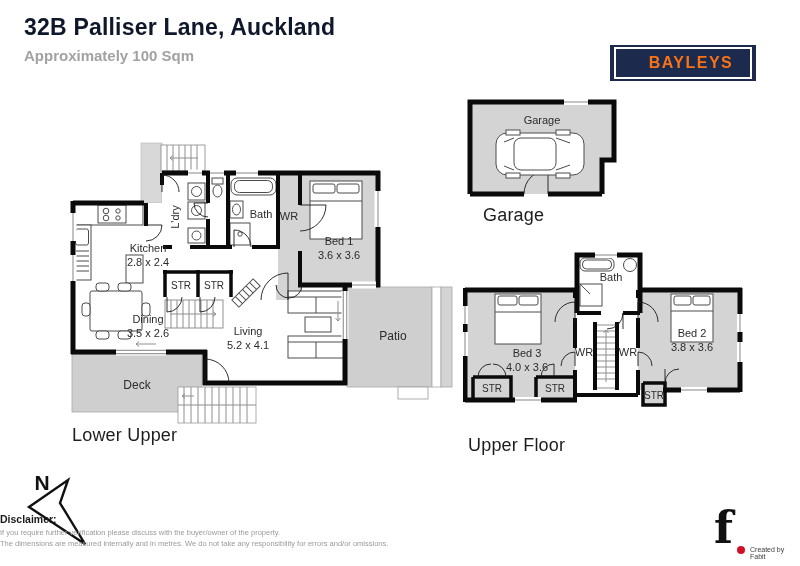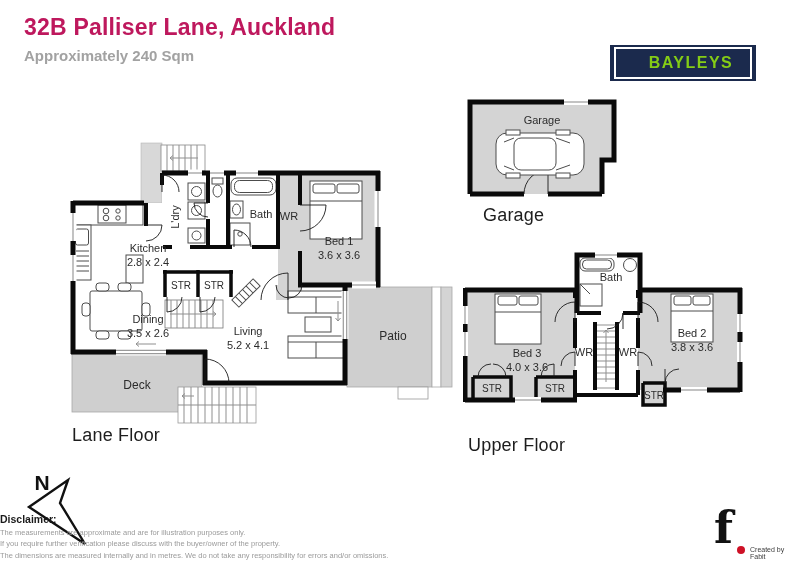--- a/index.html
+++ b/index.html
@@ -1,23 +1,23 @@
 <!DOCTYPE html>
 <html><head>
 <meta charset="utf-8">
 <style>
   html,body{margin:0;padding:0;background:#f3f3f3;}
   .canvas{position:relative;width:800px;height:566px;background:#fff;overflow:hidden;
           font-family:"Liberation Sans",sans-serif;}
-  .title{position:absolute;left:24px;top:14px;font-size:23px;font-weight:700;color:#be185d;letter-spacing:.2px;}
+  .title{position:absolute;left:24px;top:14px;font-size:23px;font-weight:700;color:#0f172a;letter-spacing:.2px;}
   .subtitle{position:absolute;left:24px;top:47px;font-size:15px;font-weight:600;color:#a2a2a2;}
   .brand{position:absolute;left:610px;top:45px;width:146px;height:36px;background:#1b2a4d;
          display:flex;align-items:center;justify-content:center;box-sizing:border-box;padding:4px;}
   .brand-inner{width:100%;height:100%;border:2px solid #fff;display:flex;align-items:center;justify-content:center;
-         color:#84cc16;font-weight:700;font-size:16px;letter-spacing:1.5px;font-family:"Liberation Sans",sans-serif;padding-left:16px;}
+         color:#f97316;font-weight:700;font-size:16px;letter-spacing:1.5px;font-family:"Liberation Sans",sans-serif;padding-left:16px;}
   .caption{position:absolute;font-size:18px;color:#1d1d1d;letter-spacing:.2px;}
   .plan{position:absolute;}
   
   .wall{stroke:#0a0a0a;stroke-width:5;fill:none;}
   .wall4{stroke:#0a0a0a;stroke-width:4;fill:none;}
   .wall35{stroke:#0a0a0a;stroke-width:3.5;fill:none;}
   .thin{stroke:#8f8f8f;stroke-width:1;fill:none;}
   .thinw{stroke:#9a9a9a;stroke-width:1.2;fill:none;}
   .furn{stroke:#4c4c4c;stroke-width:1;fill:#fff;}
   .furnN{stroke:#4c4c4c;stroke-width:1;fill:none;}
@@ -36,21 +36,21 @@
   .credit-dot{position:absolute;left:737px;top:546px;width:8px;height:8px;border-radius:50%;background:#ce1126;}
   .credit-text{position:absolute;left:750px;top:546px;font-size:7px;color:#3c3c3c;}
   .north{position:absolute;left:24px;top:462px;}
 </style>
 </head>
 <body>
 
 <div class="canvas">
 
   <div class="title">32B Palliser Lane, Auckland</div>
-  <div class="subtitle">Approximately 240 Sqm</div>
+  <div class="subtitle">Approximately 100 Sqm</div>
 
   <div class="brand">
     <div class="brand-inner">BAYLEYS</div>
   </div>
 
   <svg class="plan" style="left:466px;top:98px" width="152" height="112" viewBox="0 0 152 112">
     <polygon class="grayroom" points="4,4 148,4 148,62 136,62 136,96 4,96"></polygon>
     <g>
       <path class="wall" d="M4,96 L4,4 L148,4 L148,62 L136,62 L136,96"></path>
       <path class="wall" d="M4,96 H58 M82,96 H136"></path>
@@ -236,21 +236,21 @@
     <text class="lbl" x="281" y="126">3.6 x 3.6</text>
     <text class="lbl-sm" x="123" y="156">STR</text>
     <text class="lbl-sm" x="156" y="156">STR</text>
     <text class="lbl" x="90" y="190">Dining</text>
     <text class="lbl" x="90" y="204">3.5 x 2.6</text>
     <text class="lbl" x="190" y="202">Living</text>
     <text class="lbl" x="190" y="216">5.2 x 4.1</text>
     <text class="lbl-lg" x="79" y="256">Deck</text>
     <text class="lbl-lg" x="335" y="207">Patio</text>
   </svg>
-  <div class="caption" style="left:72px;top:425px">Lane Floor</div>
+  <div class="caption" style="left:72px;top:425px">Lower Upper</div>
 
   <svg class="plan" style="left:463px;top:250px" width="282" height="160" viewBox="0 0 282 160">
     <rect class="grayroom" x="2" y="40" width="110" height="110"></rect>
     <rect class="grayroom" x="175" y="40" width="102" height="100"></rect>
     <rect fill="#fff" x="112" y="40" width="63" height="105"></rect>
     <rect fill="#fff" x="114" y="5" width="63" height="58"></rect>
     <rect class="grayroom" x="180" y="133" width="22" height="22"></rect>
 
     <g>
       <rect x="132" y="75" width="22" height="63" fill="#fff" stroke="#777" stroke-width=".8"></rect>
@@ -338,21 +338,20 @@
   </svg>
   <div class="caption" style="left:468px;top:435px">Upper Floor</div>
 
   <svg class="north" width="80" height="98" viewBox="0 0 80 98">
     <text x="18" y="28" style="font:bold 21px 'Liberation Sans',sans-serif;fill:#111;text-anchor:middle">N</text>
     <polygon points="5,45 44,18 36,41 61,82" fill="#fff" stroke="#111" stroke-width="2.4" stroke-linejoin="miter"></polygon>
   </svg>
 
   <div class="disclaimer">
     <div class="disc-head">Disclaimer:</div>
-    <div class="disc-line">The measurements are approximate and are for illustration purposes only.</div>
     <div class="disc-line">If you require further verification please discuss with the buyer/owner of the property.</div>
     <div class="disc-line">The dimensions are measured internally and in metres. We do not take any responsibility for errors and/or omissions.</div>
   </div>
 
   <div class="credit-f">f</div>
   <div class="credit-dot"></div>
   <div class="credit-text">Created by Fabit</div>
 
 </div>
 

